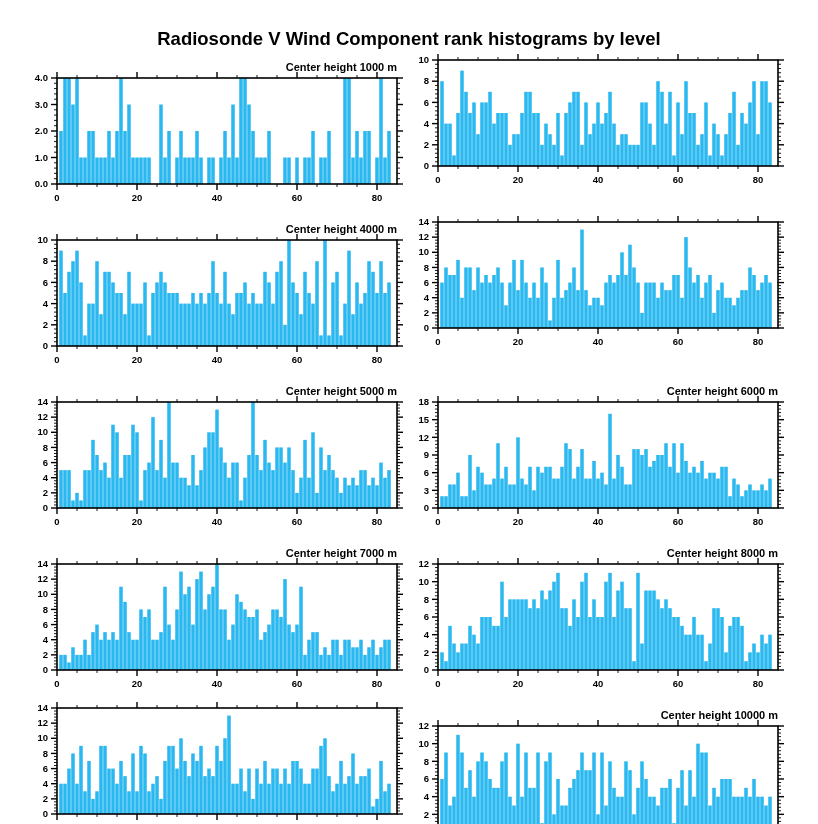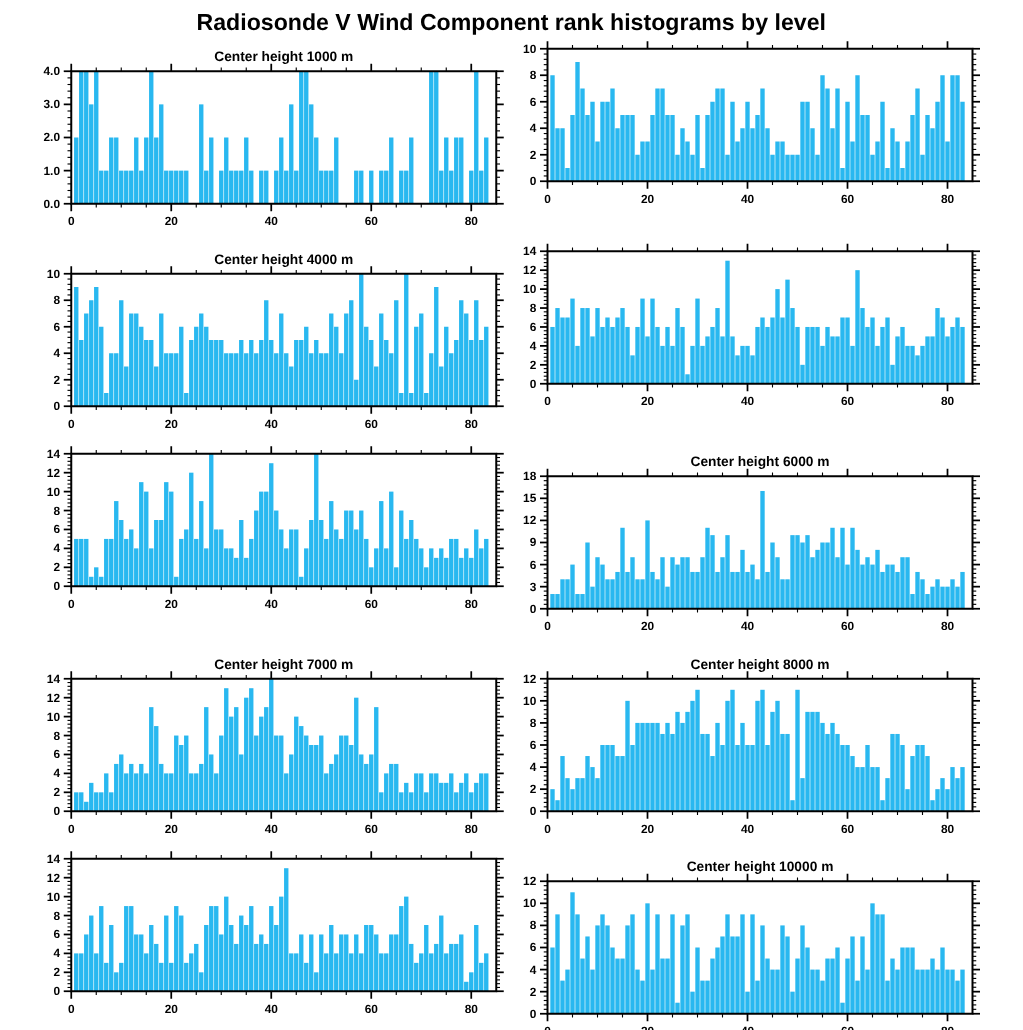--- a/index.html
+++ b/index.html
@@ -8,33 +8,33 @@
     width:818px;height:824px;
     background:#ffffff;
     font-family:"Liberation Sans", sans-serif;
     overflow:hidden;
   }
   .main-title{
     text-align:center;
     font-size:18.5px;
     font-weight:bold;
     color:#000;
-    padding-top:7px;
+    padding-top:28px;
     margin-bottom:8px;
   }
   .grid{
     display:grid;
     grid-template-columns:340px 340px;
     column-gap:41px;
     padding-left:57px;
   }
   .panel{ width:340px; margin-bottom:12px; }
   .ptitle{
     width:340px;
-    text-align:center;
+    text-align:right;
     font-size:11px;
     font-weight:bold;
     color:#000;
     height:18px;
     line-height:18px;
   }
   svg.plot{
     display:block;
     overflow:visible;
     margin-top:2px;
@@ -790,20 +790,21 @@
           <line x1="260" y1="106" x2="260" y2="109" stroke="#000000" stroke-width="0.9"></line>
           <line x1="260" y1="-3" x2="260" y2="0" stroke="#000000" stroke-width="0.9"></line>
           <line x1="280" y1="106" x2="280" y2="109" stroke="#000000" stroke-width="0.9"></line>
           <line x1="280" y1="-3" x2="280" y2="0" stroke="#000000" stroke-width="0.9"></line>
           <line x1="300" y1="106" x2="300" y2="109" stroke="#000000" stroke-width="0.9"></line>
           <line x1="300" y1="-3" x2="300" y2="0" stroke="#000000" stroke-width="0.9"></line>
         </svg>
     </div>
 
     <div class="panel">
+      <div class="ptitle">Center height 5000 m</div>
       <svg class="plot" width="340" height="106">
           <rect x="2.25" width="3.50" y="68.14" height="37.86" fill="#29B8F0"></rect>
           <rect x="6.25" width="3.50" y="68.14" height="37.86" fill="#29B8F0"></rect>
           <rect x="10.25" width="3.50" y="68.14" height="37.86" fill="#29B8F0"></rect>
           <rect x="14.25" width="3.50" y="98.43" height="7.57" fill="#29B8F0"></rect>
           <rect x="18.25" width="3.50" y="90.86" height="15.14" fill="#29B8F0"></rect>
           <rect x="22.25" width="3.50" y="98.43" height="7.57" fill="#29B8F0"></rect>
           <rect x="26.25" width="3.50" y="68.14" height="37.86" fill="#29B8F0"></rect>
           <rect x="30.25" width="3.50" y="68.14" height="37.86" fill="#29B8F0"></rect>
           <rect x="34.25" width="3.50" y="37.86" height="68.14" fill="#29B8F0"></rect>

